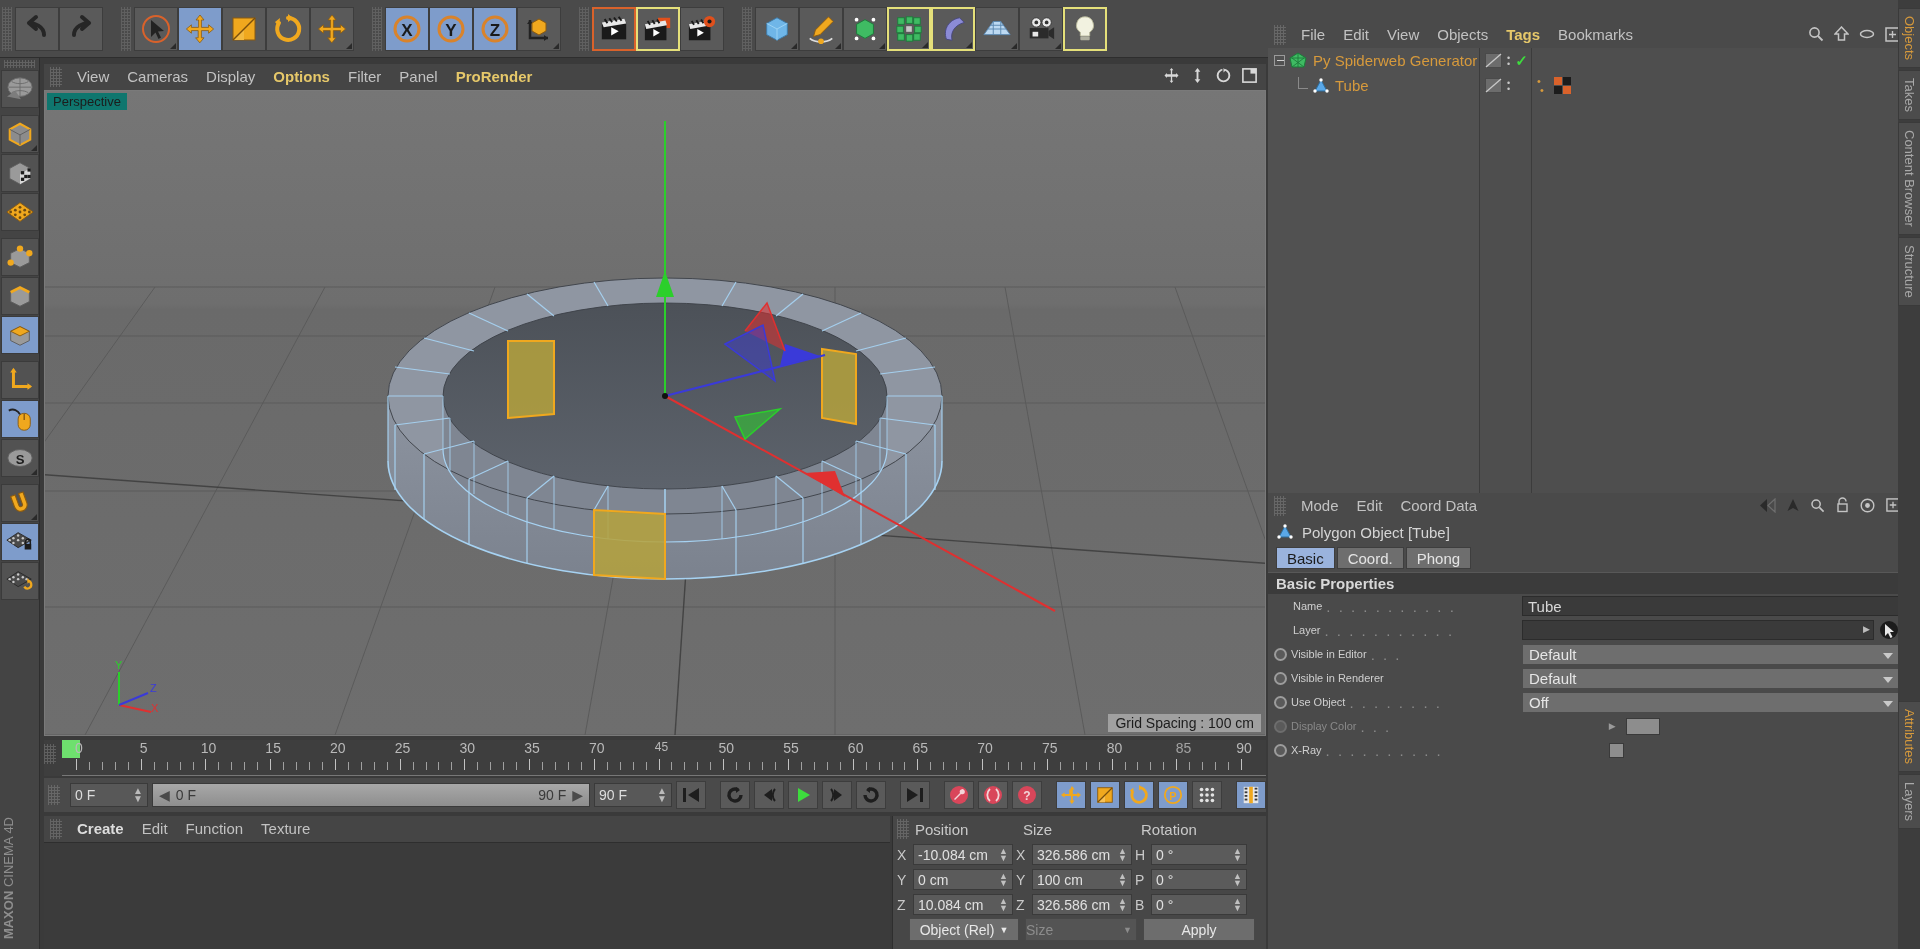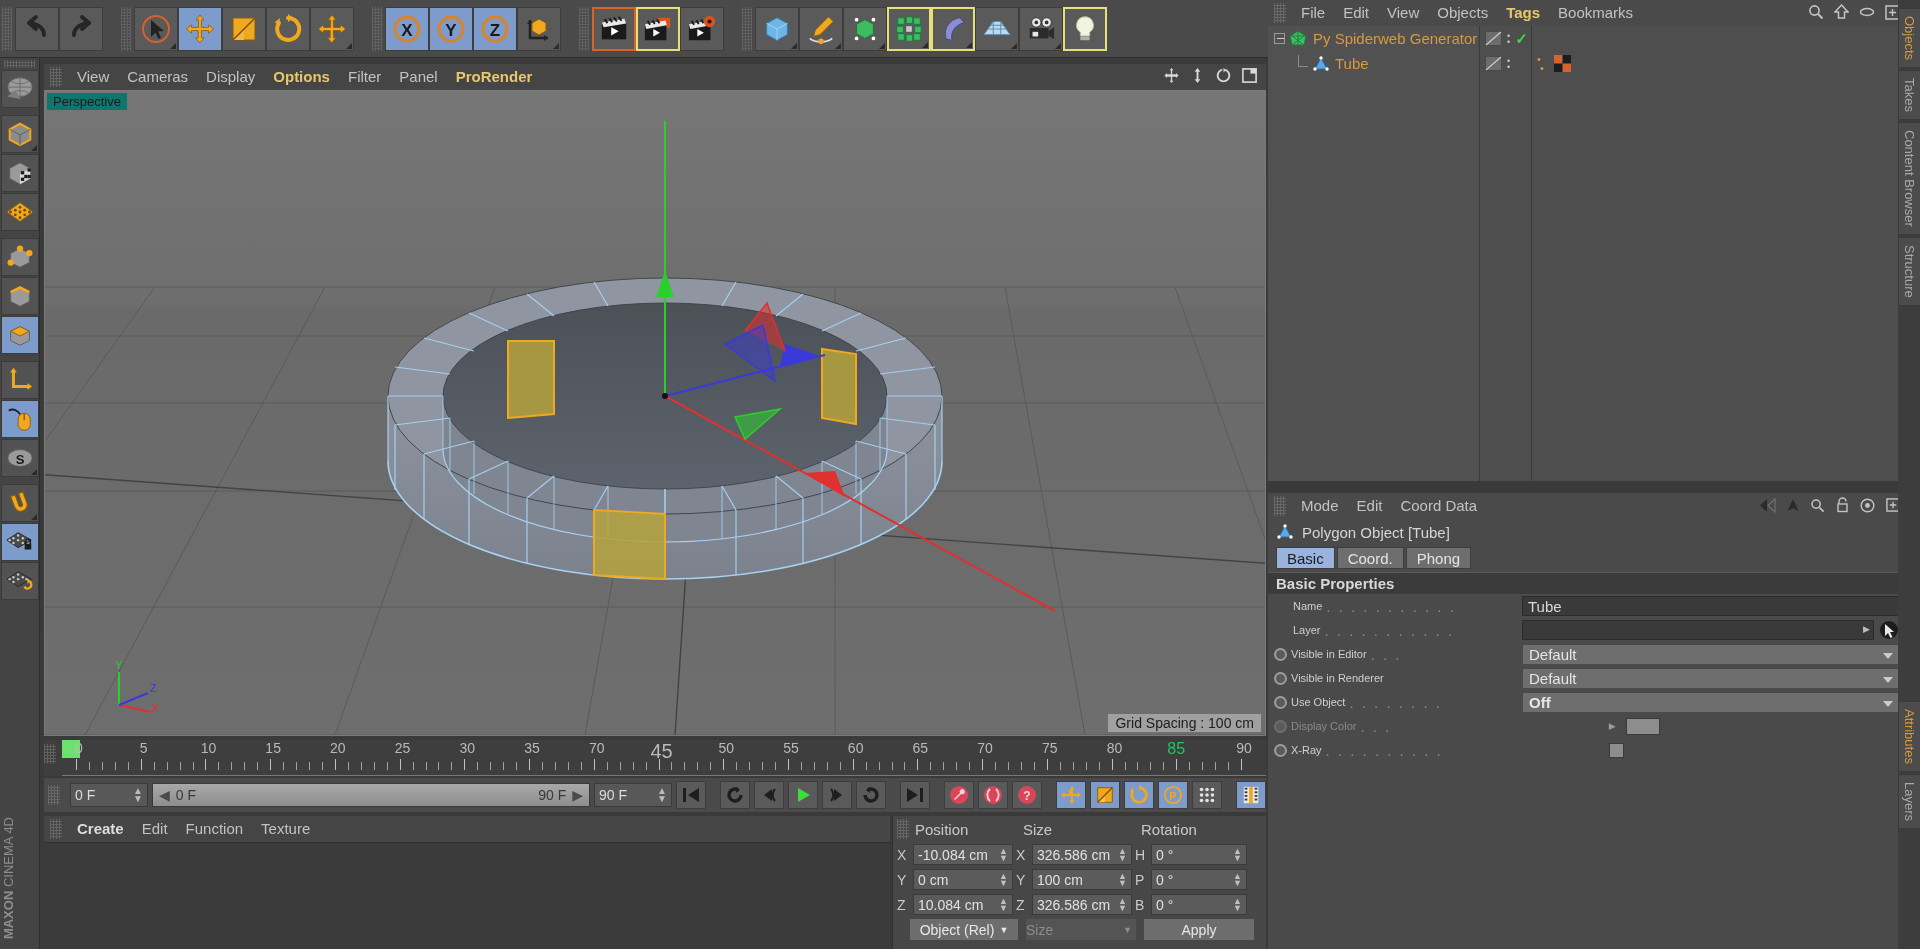--- a/index.html
+++ b/index.html
@@ -91,21 +91,21 @@
   .clbl { width:13px; font-size:14px; color:#c9c9c9; text-align:left;}
   .cfield { background:#5b5b5b; border:1px solid #3a3a3a; height:21px; width:100px;
      display:flex; align-items:center; padding:0 4px; color:#e0e0e0; font-size:14px;}
   .cfield .spin { margin-left:auto; color:#c0c0c0; font-size:9px; line-height:7px; }
   .cfield.rot { width:96px; }
   .cbtn { height:23px; background:#6d6d6d; border:1px solid #484848; color:#e8e8e8;
      font-size:14px; display:flex; align-items:center; justify-content:center; gap:5px;}
   .cbtn.dis { color:#8c8c8c; background:#545454;}
 
   
-  #objmgr { position:absolute; left:1268px; top:0; width:640px; height:481px; background:#4a4a4a; }
+  #objmgr { position:absolute; left:1268px; top:22px; width:640px; height:481px; background:#4a4a4a; }
   #objmenu { height:26px; display:flex; align-items:center; position:relative;}
   #objicons { position:absolute; right:8px; top:4px; display:flex; gap:10px; align-items:center;}
   #objbody { position:absolute; left:0; top:26px; width:640px; height:455px; background:#4e4e4e;
       display:flex; }
   #objtree { width:212px; background:#515151; border-right:1px solid #3c3c3c;}
   #objtags1 { width:52px; background:#4e4e4e; border-right:1px solid #3c3c3c;}
   #objtags2 { flex:1; background:#4e4e4e; }
   .onode { display:flex; align-items:center; height:25px; font-size:15px; color:#d79a3c; padding-left:6px;}
   .onode.child { padding-left:30px; }
   .otag { display:flex; align-items:center; height:25px; padding-left:5px; gap:5px;}
@@ -666,29 +666,29 @@
       <div id="tick-labels" style="position:absolute;left:0;top:0;width:100%;height:18px;">
           <div style="position: absolute; left: 5px; top: 0px; font-size: 14px; color: rgb(185, 185, 185); width: 24px; text-align: center;">0</div>
           <div style="position: absolute; left: 69.7222px; top: 0px; font-size: 14px; color: rgb(185, 185, 185); width: 24px; text-align: center;">5</div>
           <div style="position: absolute; left: 134.444px; top: 0px; font-size: 14px; color: rgb(185, 185, 185); width: 24px; text-align: center;">10</div>
           <div style="position: absolute; left: 199.167px; top: 0px; font-size: 14px; color: rgb(185, 185, 185); width: 24px; text-align: center;">15</div>
           <div style="position: absolute; left: 263.889px; top: 0px; font-size: 14px; color: rgb(185, 185, 185); width: 24px; text-align: center;">20</div>
           <div style="position: absolute; left: 328.611px; top: 0px; font-size: 14px; color: rgb(185, 185, 185); width: 24px; text-align: center;">25</div>
           <div style="position: absolute; left: 393.333px; top: 0px; font-size: 14px; color: rgb(185, 185, 185); width: 24px; text-align: center;">30</div>
           <div style="position: absolute; left: 458.056px; top: 0px; font-size: 14px; color: rgb(185, 185, 185); width: 24px; text-align: center;">35</div>
           <div style="position: absolute; left: 522.778px; top: 0px; font-size: 14px; color: rgb(185, 185, 185); width: 24px; text-align: center;">70</div>
-          <div style="position: absolute; left: 587.5px; top: 0px; font-size: 20px; color: rgb(185, 185, 185); width: 24px; text-align: center;">45</div>
+          <div style="position: absolute; left: 587.5px; top: 0px; font-size: 12px; color: rgb(185, 185, 185); width: 24px; text-align: center;">45</div>
           <div style="position: absolute; left: 652.222px; top: 0px; font-size: 14px; color: rgb(185, 185, 185); width: 24px; text-align: center;">50</div>
           <div style="position: absolute; left: 716.944px; top: 0px; font-size: 14px; color: rgb(185, 185, 185); width: 24px; text-align: center;">55</div>
           <div style="position: absolute; left: 781.667px; top: 0px; font-size: 14px; color: rgb(185, 185, 185); width: 24px; text-align: center;">60</div>
           <div style="position: absolute; left: 846.389px; top: 0px; font-size: 14px; color: rgb(185, 185, 185); width: 24px; text-align: center;">65</div>
           <div style="position: absolute; left: 911.111px; top: 0px; font-size: 14px; color: rgb(185, 185, 185); width: 24px; text-align: center;">70</div>
           <div style="position: absolute; left: 975.833px; top: 0px; font-size: 14px; color: rgb(185, 185, 185); width: 24px; text-align: center;">75</div>
           <div style="position: absolute; left: 1040.56px; top: 0px; font-size: 14px; color: rgb(185, 185, 185); width: 24px; text-align: center;">80</div>
-          <div style="position: absolute; left: 1105.28px; top: 0px; font-size: 16px; color: #22c55e; width: 24px; text-align: left;">85</div>
+          <div style="position: absolute; left: 1105.28px; top: 0px; font-size: 14px; color: #a3a3a3; width: 24px; text-align: right;">85</div>
           <div style="position: absolute; left: 1170px; top: 0px; font-size: 14px; color: rgb(185, 185, 185); width: 24px; text-align: center;">90</div>
         </div>
       <div id="tick-marks" style="position:absolute;left:0;top:19px;width:100%;height:12px;">
           <div style="position: absolute; left: 14px; top: 0px; width: 1px; height: 11px; background: rgb(194, 194, 194);"></div>
           <div style="position: absolute; left: 26.9444px; top: 3px; width: 1px; height: 8px; background: rgb(160, 160, 160);"></div>
           <div style="position: absolute; left: 39.8889px; top: 3px; width: 1px; height: 8px; background: rgb(160, 160, 160);"></div>
           <div style="position: absolute; left: 52.8333px; top: 3px; width: 1px; height: 8px; background: rgb(160, 160, 160);"></div>
           <div style="position: absolute; left: 65.7778px; top: 3px; width: 1px; height: 8px; background: rgb(160, 160, 160);"></div>
           <div style="position: absolute; left: 78.7222px; top: 0px; width: 1px; height: 11px; background: rgb(194, 194, 194);"></div>
           <div style="position: absolute; left: 91.6667px; top: 3px; width: 1px; height: 8px; background: rgb(160, 160, 160);"></div>
@@ -1183,21 +1183,21 @@
       <span class="pselect" style="width:378px; margin-right:8px;">
         <span>Default</span>
         <span class="caret"></span>
       </span>
     </div>
 
     <div class="prow">
       <span class="pradio"></span>
       <span class="plabel">Use Object</span>
       <span class="pdots">. . . . . . . .</span>
-      <span class="pselect" style="width:378px; margin-right:8px;font-weight:bold;">
+      <span class="pselect" style="width:378px; margin-right:8px;">
         <span>Off</span>
         <span class="caret"></span>
       </span>
     </div>
 
     <div class="prow">
       <span class="pradio dim"></span>
       <span class="plabel dim">Display Color</span>
       <span class="pdots">. . .</span>
       <span style="font-size:9px;color:#9a9a9a;margin-right:6px;">▶</span>

